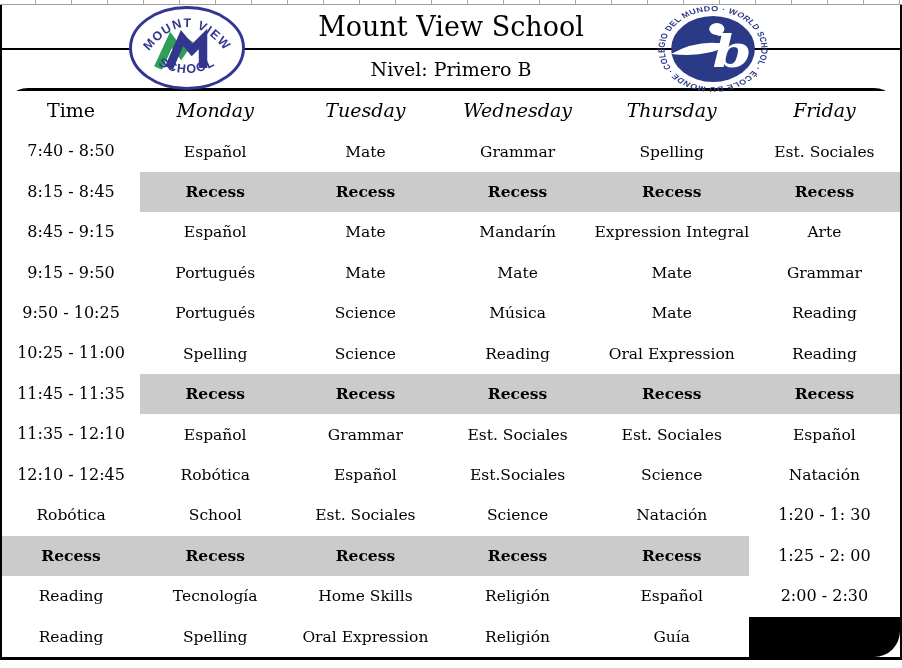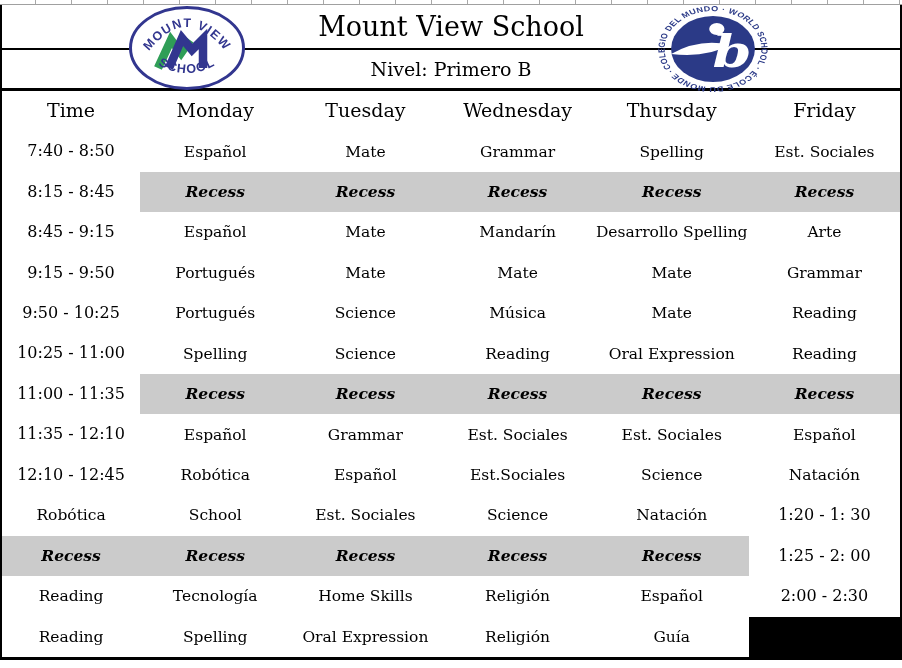--- a/index.html
+++ b/index.html
@@ -16,27 +16,27 @@
   .title-row{height:45px;box-sizing:border-box;display:flex;align-items:center;justify-content:center;
          font-size:27px;border-bottom:2px solid var(--border-color,#000);}
   .subtitle-row{height:38px;display:flex;align-items:center;justify-content:center;font-size:19px;}
   .logo{position:absolute;z-index:5;}
   .logo-mv{left:126px;top:1px;width:118px;height:84px;}
   .logo-ib{left:650px;top:-2px;width:122px;height:92px;}
   .timetable-grid{display:grid;height:569px;box-sizing:border-box;
          grid-template-columns:138fr 150fr 150fr 154fr 154fr 151fr;
          grid-template-rows:repeat(14,1fr);
          gap:0;background:var(--border-color,#000);
-         border-top:3px solid var(--border-color,#000);}
+         border-top:3px solid var(--border-color,#000);border-radius:26px;}
   .cell{background:#fff;display:flex;align-items:center;justify-content:center;
          text-align:center;font-size:16px;line-height:1.05;white-space:nowrap;overflow:hidden;}
   .header-cell{font-size:19px;}
-  .day-header{}
+  .day-header{font-style:italic;}
   .subject-cell{font-size:15.5px;}
-  .recess{background:var(--recess-bg,#ccc);font-weight:bold;font-style:italic;}
+  .recess{background:var(--recess-bg,#ccc);font-weight:bold;}
 </style>
 </head>
 <body>
 
 <div class="sheet">
 
   <div class="top-strip"></div>
 
   <div class="main-table">
 
@@ -94,41 +94,41 @@
         <div class="cell time-cell">8:15 - 8:45</div>
         <div class="cell subject-cell recess">Recess</div>
         <div class="cell subject-cell recess">Recess</div>
         <div class="cell subject-cell recess">Recess</div>
         <div class="cell subject-cell recess">Recess</div>
         <div class="cell subject-cell recess">Recess</div>
         <div class="cell time-cell">8:45 - 9:15</div>
         <div class="cell subject-cell">Español</div>
         <div class="cell subject-cell">Mate</div>
         <div class="cell subject-cell">Mandarín</div>
-        <div class="cell subject-cell">Desarrollo Spelling</div>
+        <div class="cell subject-cell">Expression Integral</div>
         <div class="cell subject-cell">Arte</div>
         <div class="cell time-cell">9:15 - 9:50</div>
         <div class="cell subject-cell">Portugués</div>
         <div class="cell subject-cell">Mate</div>
         <div class="cell subject-cell">Mate</div>
         <div class="cell subject-cell">Mate</div>
         <div class="cell subject-cell">Grammar</div>
         <div class="cell time-cell">9:50 - 10:25</div>
         <div class="cell subject-cell">Portugués</div>
         <div class="cell subject-cell">Science</div>
         <div class="cell subject-cell">Música</div>
         <div class="cell subject-cell">Mate</div>
         <div class="cell subject-cell">Reading</div>
         <div class="cell time-cell">10:25 - 11:00</div>
         <div class="cell subject-cell">Spelling</div>
         <div class="cell subject-cell">Science</div>
         <div class="cell subject-cell">Reading</div>
         <div class="cell subject-cell">Oral Expression</div>
         <div class="cell subject-cell">Reading</div>
-        <div class="cell time-cell">11:00 - 11:35</div>
+        <div class="cell time-cell">11:45 - 11:35</div>
         <div class="cell subject-cell recess">Recess</div>
         <div class="cell subject-cell recess">Recess</div>
         <div class="cell subject-cell recess">Recess</div>
         <div class="cell subject-cell recess">Recess</div>
         <div class="cell subject-cell recess">Recess</div>
         <div class="cell time-cell">11:35 - 12:10</div>
         <div class="cell subject-cell">Español</div>
         <div class="cell subject-cell">Grammar</div>
         <div class="cell subject-cell">Est. Sociales</div>
         <div class="cell subject-cell">Est. Sociales</div>

